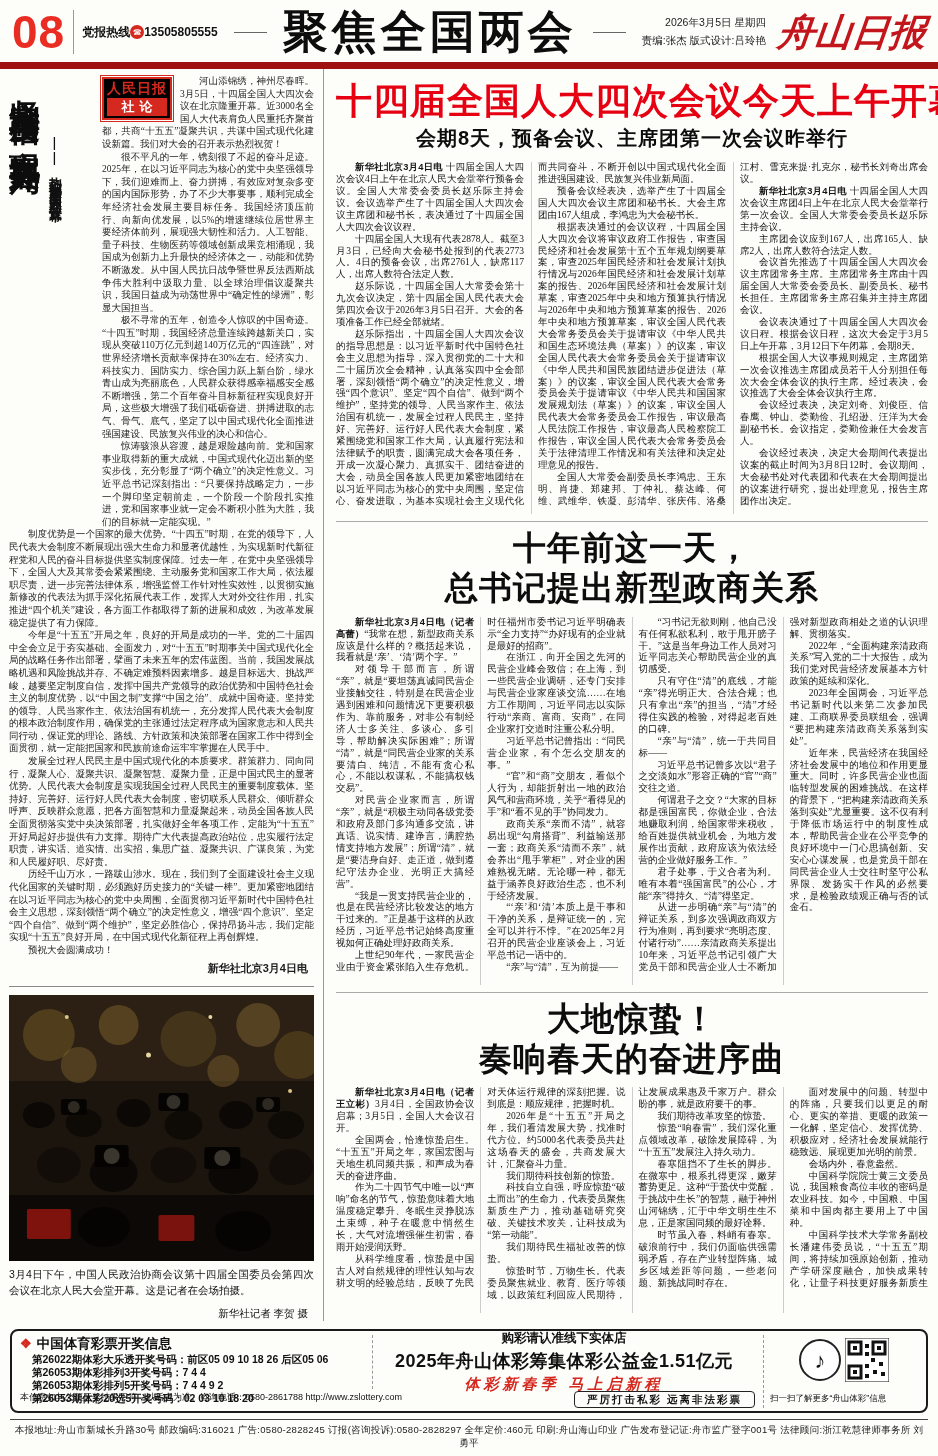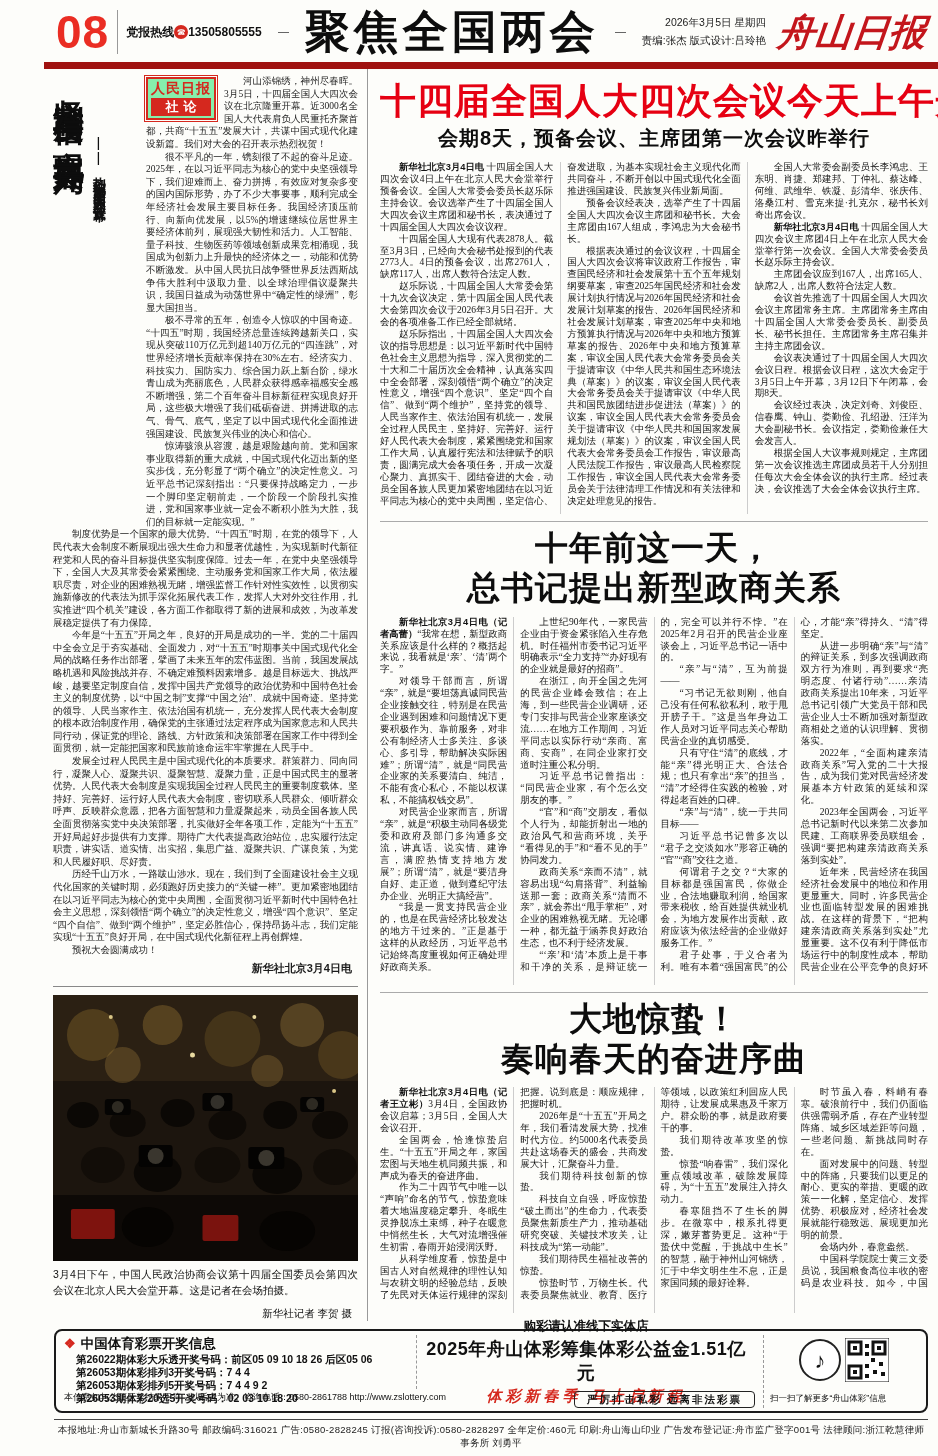--- a/index.html
+++ b/index.html
@@ -1,17 +1,17 @@
 <!DOCTYPE html>
 <html lang="zh"><head>
 <meta charset="utf-8">
 <style>
   html,body{margin:0;padding:0;background:#e8e8e4;}
   .page{width:938px;height:1456px;margin:0 auto;background:#fdfdfa;overflow:hidden;
-        font-family:"Liberation Sans",sans-serif;color:#111;position:relative;box-sizing:border-box;padding-left:44px;}
+        font-family:"Liberation Sans",sans-serif;color:#111;position:relative;box-sizing:border-box;}
   
   .header{display:flex;align-items:center;height:60px;padding:2px 12px 0 12px;gap:8px;}
   .pagenum{font-weight:800;font-size:46px;line-height:1;color:#ea2d23;letter-spacing:1px;}
   .hd-div{width:1px;height:44px;background:#999;}
   .hotline{display:flex;align-items:center;gap:0;font-size:12px;font-weight:700;white-space:nowrap;}
   .phone-ico{display:inline-block;width:14px;height:14px;border-radius:50%;background:#d5281e;color:#fff;
              font-size:9px;line-height:14px;text-align:center;font-weight:400;}
   .hd-rule{flex:1;height:1px;background:#666;margin:0 8px;}
   .section-title{font-weight:900;font-size:45px;letter-spacing:4px;white-space:nowrap;color:#0d0d0d;
                  font-family:"Liberation Sans",sans-serif;}
@@ -26,21 +26,21 @@
   .rightcol{flex:1;padding:2px 10px 0 12px;min-width:0;}
   
   .editorial{height:902px;overflow:hidden;font-family:"Liberation Serif",serif;font-size:9.5px;
              line-height:12.6px;text-align:justify;color:#1c1c1c;}
   .ed-float{float:left;width:86px;height:450px;display:flex;gap:7px;margin-right:7px;}
   .ed-headline{writing-mode:vertical-rl;font-family:"Liberation Sans",sans-serif;font-weight:900;
                font-size:31px;line-height:1;letter-spacing:3px;color:#0d0d0d;}
   .ed-subhead{writing-mode:vertical-rl;font-family:"Liberation Sans",sans-serif;font-weight:700;
               font-size:13px;line-height:1.15;letter-spacing:2px;padding-top:62px;color:#111;}
   .badge{float:left;border:2px solid #d5281e;outline:1px solid #d5281e;outline-offset:1px;
-         padding:2px 3px;margin:2px 8px 3px 0;background:#86efac;}
+         padding:2px 3px;margin:2px 8px 3px 0;background:#000000;}
   .badge-top{color:#d5281e;font-family:"DejaVu Serif",serif;font-weight:700;font-size:14px;
              line-height:1.1;letter-spacing:1px;text-align:center;}
   .badge-bot{background:#d5281e;color:#fff;font-weight:700;font-size:13px;line-height:1.35;
              text-align:center;margin-top:2px;letter-spacing:5px;padding-left:5px;}
   .editorial p{margin:0;text-indent:2em;}
   .ed-byline{text-align:right;font-weight:700;font-family:"Liberation Sans",sans-serif;
              font-size:11px;margin-top:5px;padding-right:6px;}
   .ed-divider{border-top:1px solid #888;margin:9px 0 8px 0;}
   
   .photo{height:266px;background:#1b140e;overflow:hidden;position:relative;}
@@ -120,25 +120,25 @@
       <div class="editorial">
         <div class="ed-float">
           <div class="ed-headline">坚定制度自信　实现良好开局</div>
           <div class="ed-subhead">——热烈祝贺十四届全国人大四次会议开幕</div>
         </div>
         <div class="badge">
           <div class="badge-top">人民日报</div>
           <div class="badge-bot">社论</div>
         </div>
         <div>
-            <p>河山添锦绣，神州尽春晖。3月5日，十四届全国人大四次会议在北京隆重开幕。近3000名全国人大代表肩负人民重托齐聚首都，共商“十五五”发展大计，共谋中国式现代化建设新篇。我们对大会的召开表示热烈祝贺！</p>
+            <p>河山添锦绣，神州尽春晖。3月5日，十四届全国人大四次会议在北京隆重开幕。近3000名全国人大代表肩负人民重托齐聚首都，共商“十五五”凝聚共识，共谋中国式现代化建设新篇。我们对大会的召开表示热烈祝贺！</p>
             <p>很不平凡的一年，镌刻很了不起的奋斗足迹。2025年，在以习近平同志为核心的党中央坚强领导下，我们迎难而上、奋力拼搏，有效应对复杂多变的国内国际形势，办了不少大事要事，顺利完成全年经济社会发展主要目标任务。我国经济顶压前行、向新向优发展，以5%的增速继续位居世界主要经济体前列，展现强大韧性和活力。人工智能、量子科技、生物医药等领域创新成果竞相涌现，我国成为创新力上升最快的经济体之一，动能和优势不断激发。从中国人民抗日战争暨世界反法西斯战争伟大胜利中汲取力量、以全球治理倡议凝聚共识，我国日益成为动荡世界中“确定性的绿洲”，彰显大国担当。</p>
             <p>极不寻常的五年，创造令人惊叹的中国奇迹。“十四五”时期，我国经济总量连续跨越新关口，实现从突破110万亿元到超140万亿元的“四连跳”，对世界经济增长贡献率保持在30%左右。经济实力、科技实力、国防实力、综合国力跃上新台阶，绿水青山成为亮丽底色，人民群众获得感幸福感安全感不断增强，第二个百年奋斗目标新征程实现良好开局，这些极大增强了我们砥砺奋进、拼搏进取的志气、骨气、底气，坚定了以中国式现代化全面推进强国建设、民族复兴伟业的决心和信心。</p>
             <p>惊涛骇浪从容渡，越是艰险越向前。党和国家事业取得新的重大成就，中国式现代化迈出新的坚实步伐，充分彰显了“两个确立”的决定性意义。习近平总书记深刻指出：“只要保持战略定力，一步一个脚印坚定朝前走，一个阶段一个阶段扎实推进，党和国家事业就一定会不断积小胜为大胜，我们的目标就一定能实现。”</p>
-            <p>制度优势是一个国家的最大优势。“十四五”时期，在党的领导下，人民代表大会制度不断展现出强大生命力和显著优越性，为实现新时代新征程党和人民的奋斗目标提供坚实制度保障。过去一年，在党中央坚强领导下，全国人大及其常委会紧紧围绕、主动服务党和国家工作大局，依法履职尽责，对企业的困难熟视无睹，增强监督工作针对性实效性，以贯彻实施新修改的代表法为抓手深化拓展代表工作，发挥人大对外交往作用，扎实推进“四个机关”建设，各方面工作都取得了新的进展和成效，为改革发展稳定提供了有力保障。</p>
+            <p>制度优势是一个国家的最大优势。“十四五”时期，在党的领导下，人民代表大会制度不断展现出强大生命力和显著优越性，为实现新时代新征程党和人民的奋斗目标提供坚实制度保障。过去一年，在党中央坚强领导下，全国人大及其常委会紧紧围绕、主动服务党和国家工作大局，依法履职尽责，进一步完善法律体系，增强监督工作针对性实效性，以贯彻实施新修改的代表法为抓手深化拓展代表工作，发挥人大对外交往作用，扎实推进“四个机关”建设，各方面工作都取得了新的进展和成效，为改革发展稳定提供了有力保障。</p>
             <p>今年是“十五五”开局之年，良好的开局是成功的一半。党的二十届四中全会立足于夯实基础、全面发力，对“十五五”时期事关中国式现代化全局的战略任务作出部署，擘画了未来五年的宏伟蓝图。当前，我国发展战略机遇和风险挑战并存、不确定难预料因素增多。越是目标远大、挑战严峻，越要坚定制度自信，发挥中国共产党领导的政治优势和中国特色社会主义的制度优势，以“中国之制”支撑“中国之治”、成就中国奇迹。坚持党的领导、人民当家作主、依法治国有机统一，充分发挥人民代表大会制度的根本政治制度作用，确保党的主张通过法定程序成为国家意志和人民共同行动，保证党的理论、路线、方针政策和决策部署在国家工作中得到全面贯彻，就一定能把国家和民族前途命运牢牢掌握在人民手中。</p>
             <p>发展全过程人民民主是中国式现代化的本质要求。群策群力、同向同行，凝聚人心、凝聚共识、凝聚智慧、凝聚力量，正是中国式民主的显著优势。人民代表大会制度是实现我国全过程人民民主的重要制度载体。坚持好、完善好、运行好人民代表大会制度，密切联系人民群众、倾听群众呼声、反映群众意愿，把各方面智慧和力量凝聚起来，动员全国各族人民全面贯彻落实党中央决策部署，扎实做好全年各项工作，定能为“十五五”开好局起好步提供有力支撑。期待广大代表提高政治站位，忠实履行法定职责，讲实话、道实情、出实招，集思广益、凝聚共识、广谋良策，为党和人民履好职、尽好责。</p>
             <p>历经千山万水，一路跋山涉水。现在，我们到了全面建设社会主义现代化国家的关键时期，必须跑好历史接力的“关键一棒”。更加紧密地团结在以习近平同志为核心的党中央周围，全面贯彻习近平新时代中国特色社会主义思想，深刻领悟“两个确立”的决定性意义，增强“四个意识”、坚定“四个自信”、做到“两个维护”，坚定必胜信心，保持昂扬斗志，我们定能实现“十五五”良好开局，在中国式现代化新征程上再创辉煌。</p>
             <p>预祝大会圆满成功！</p>
           </div>
         <div class="ed-byline">新华社北京3月4日电</div>
       </div>
       <div class="ed-divider"></div>
 
       <div class="photo">
@@ -198,22 +198,22 @@
             <p>十四届全国人大现有代表2878人。截至3月3日，已经向大会秘书处报到的代表2773人。4日的预备会议，出席2761人，缺席117人，出席人数符合法定人数。</p>
             <p>赵乐际说，十四届全国人大常委会第十九次会议决定，第十四届全国人民代表大会第四次会议于2026年3月5日召开。大会的各项准备工作已经全部就绪。</p>
             <p>赵乐际指出，十四届全国人大四次会议的指导思想是：以习近平新时代中国特色社会主义思想为指导，深入贯彻党的二十大和二十届历次全会精神，认真落实四中全会部署，深刻领悟“两个确立”的决定性意义，增强“四个意识”、坚定“四个自信”、做到“两个维护”，坚持党的领导、人民当家作主、依法治国有机统一，发展全过程人民民主，坚持好、完善好、运行好人民代表大会制度，紧紧围绕党和国家工作大局，认真履行宪法和法律赋予的职责，圆满完成大会各项任务，开成一次凝心聚力、真抓实干、团结奋进的大会，动员全国各族人民更加紧密地团结在以习近平同志为核心的党中央周围，坚定信心、奋发进取，为基本实现社会主义现代化而共同奋斗，不断开创以中国式现代化全面推进强国建设、民族复兴伟业新局面。</p>
             <p>预备会议经表决，选举产生了十四届全国人大四次会议主席团和秘书长。大会主席团由167人组成，李鸿忠为大会秘书长。</p>
             <p>根据表决通过的会议议程，十四届全国人大四次会议将审议政府工作报告，审查国民经济和社会发展第十五个五年规划纲要草案，审查2025年国民经济和社会发展计划执行情况与2026年国民经济和社会发展计划草案的报告、2026年国民经济和社会发展计划草案，审查2025年中央和地方预算执行情况与2026年中央和地方预算草案的报告、2026年中央和地方预算草案，审议全国人民代表大会常务委员会关于提请审议《中华人民共和国生态环境法典（草案）》的议案，审议全国人民代表大会常务委员会关于提请审议《中华人民共和国民族团结进步促进法（草案）》的议案，审议全国人民代表大会常务委员会关于提请审议《中华人民共和国国家发展规划法（草案）》的议案，审议全国人民代表大会常务委员会工作报告，审议最高人民法院工作报告，审议最高人民检察院工作报告，审议全国人民代表大会常务委员会关于法律清理工作情况和有关法律和决定处理意见的报告。</p>
             <p>全国人大常委会副委员长李鸿忠、王东明、肖捷、郑建邦、丁仲礼、蔡达峰、何维、武维华、铁凝、彭清华、张庆伟、洛桑江村、雪克来提·扎克尔，秘书长刘奇出席会议。</p>
             <p><b>新华社北京3月4日电</b> 十四届全国人大四次会议主席团4日上午在北京人民大会堂举行第一次会议。全国人大常委会委员长赵乐际主持会议。</p>
             <p>主席团会议应到167人，出席165人、缺席2人，出席人数符合法定人数。</p>
             <p>会议首先推选了十四届全国人大四次会议主席团常务主席。主席团常务主席由十四届全国人大常委会委员长、副委员长、秘书长担任。主席团常务主席召集并主持主席团会议。</p>
             <p>会议表决通过了十四届全国人大四次会议日程。根据会议日程，这次大会定于3月5日上午开幕，3月12日下午闭幕，会期8天。</p>
+            <p>根据全国人大议事规则规定，主席团第一次会议推选主席团成员若干人分别担任每次大会全体会议的执行主席。经过表决，会议推选了大会全体会议执行主席。</p>
             <p>会议经过表决，决定刘奇、刘俊臣、信春鹰、钟山、娄勤俭、孔绍逊、汪洋为大会副秘书长。会议指定，娄勤俭兼任大会发言人。</p>
-            <p>根据全国人大议事规则规定，主席团第一次会议推选主席团成员若干人分别担任每次大会全体会议的执行主席。经过表决，会议推选了大会全体会议执行主席。</p>
             <p>会议经过表决，决定大会期间代表提出议案的截止时间为3月8日12时。会议期间，大会秘书处对代表团和代表在大会期间提出的议案进行研究，提出处理意见，报告主席团作出决定。</p>
           </div>
       </div>
 
       <div class="art-divider"></div>
 
       <div>
         <div class="a23-title">
           <div>十年前这一天，</div>
           <div>总书记提出新型政商关系</div>

